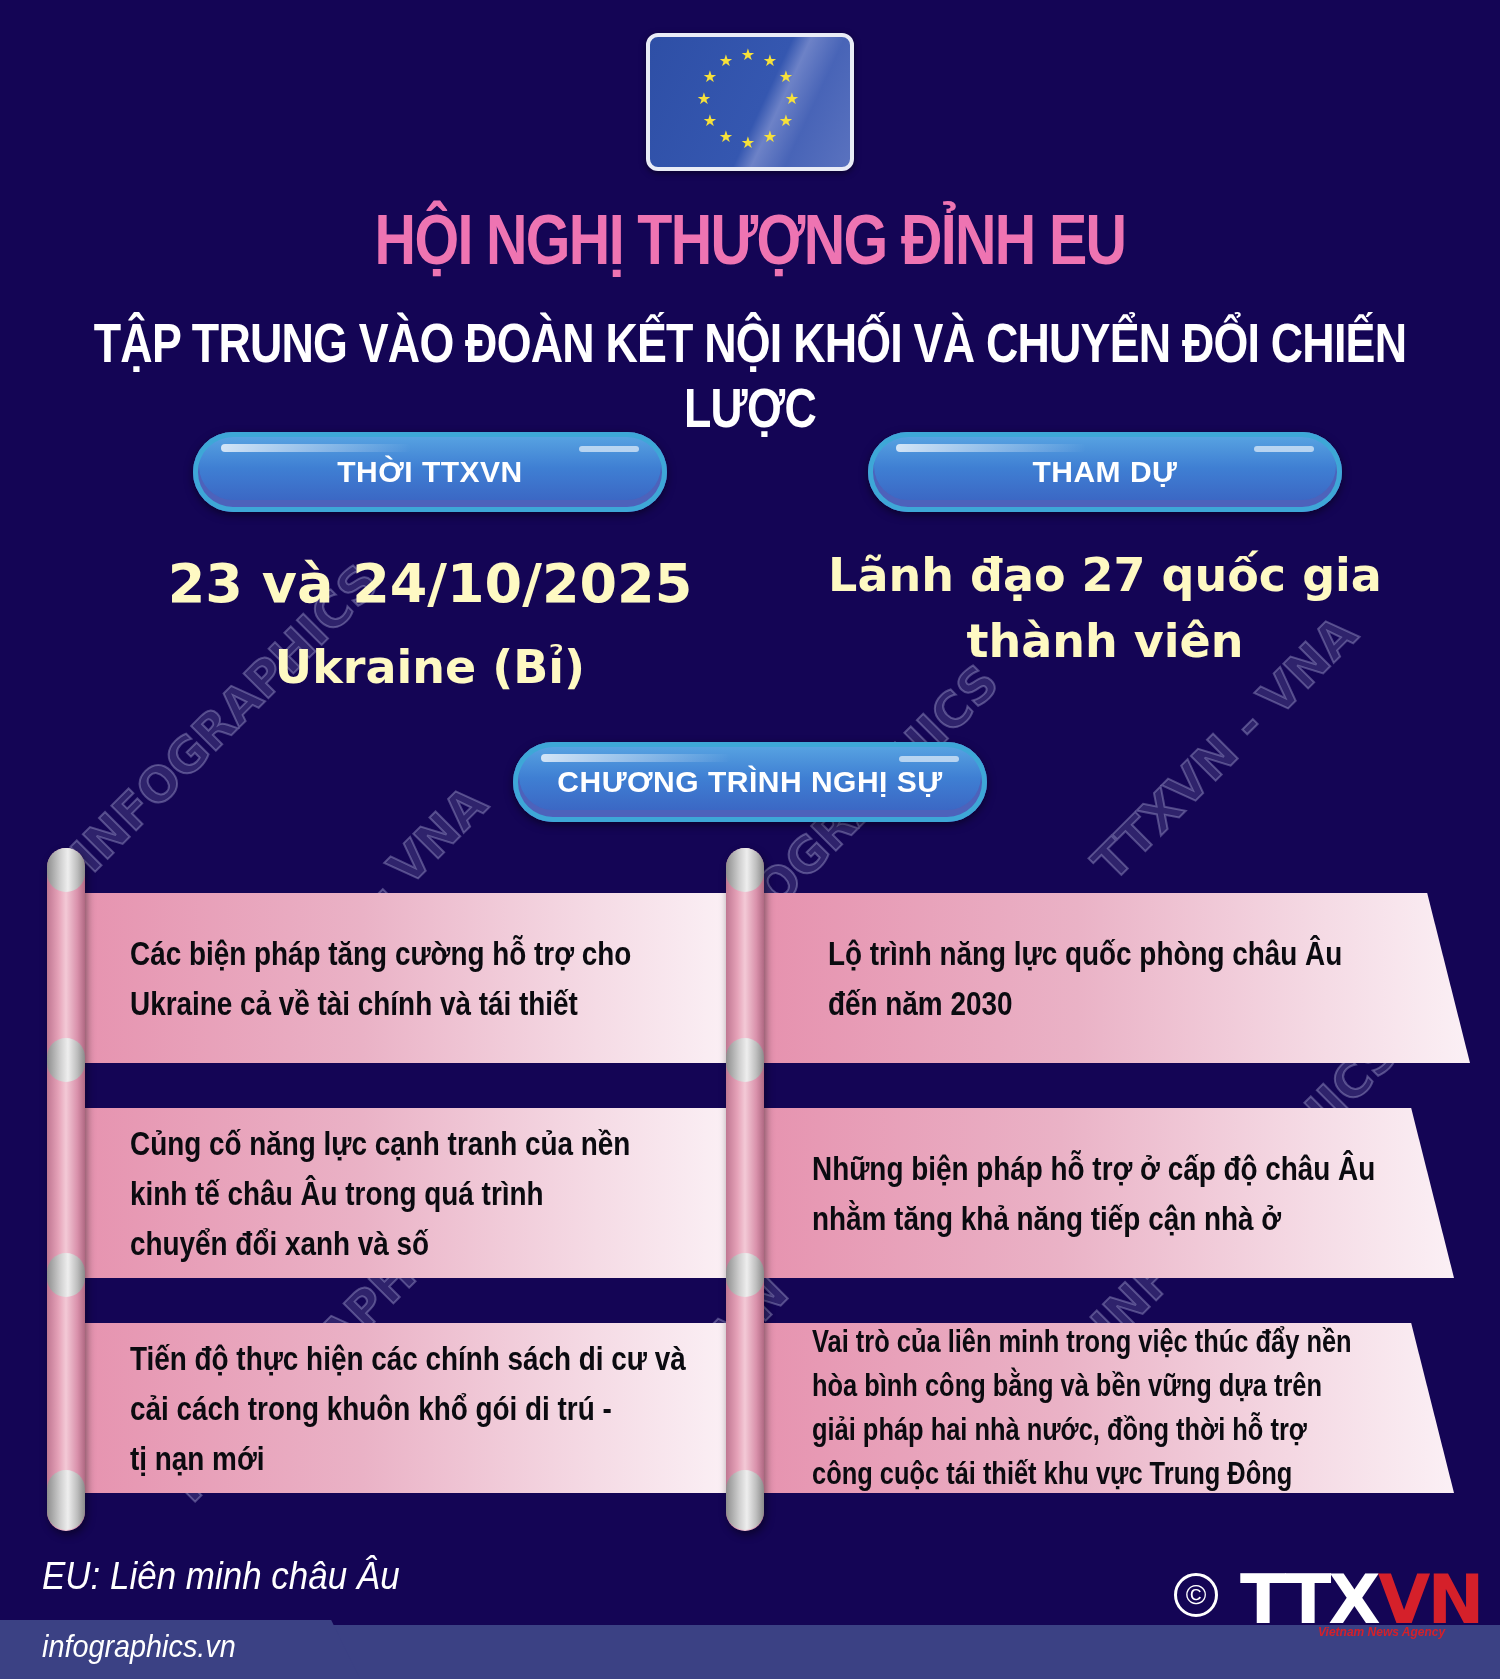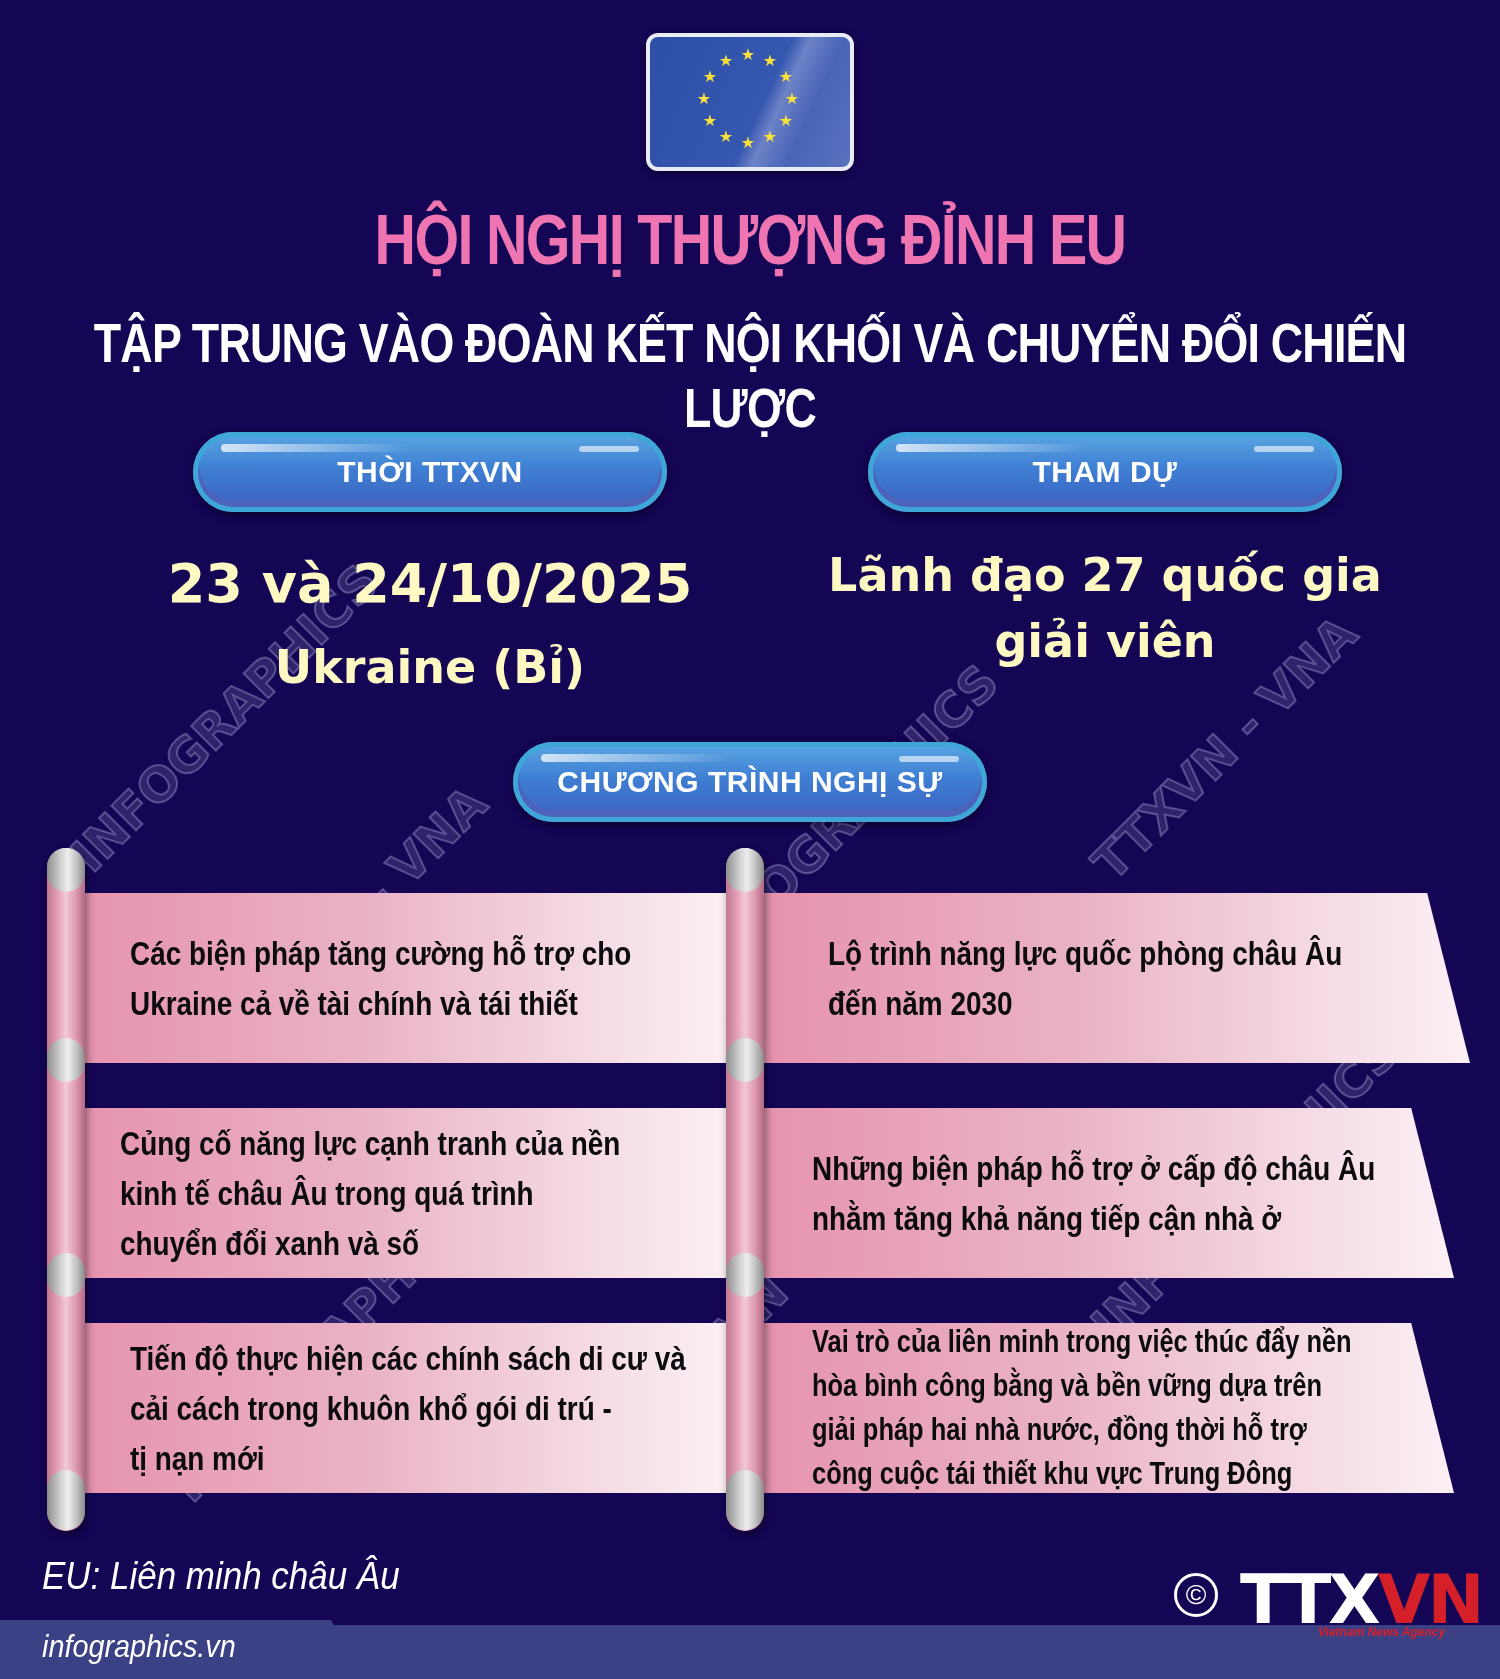--- a/index.html
+++ b/index.html
@@ -143,33 +143,33 @@
 <div class="pill" style="left:193px; top:432px; width:474px;">
   <span>THỜI TTXVN</span>
 </div>
 <div class="info-text" style="left:160px; top:552px; width:540px; font-size:54px;">23 và 24/10/2025</div>
 <div class="info-text" style="left:160px; top:640px; width:540px; font-size:46px;">Ukraine (Bỉ)</div>
 
 <div class="pill" style="left:868px; top:432px; width:474px;">
   <span>THAM DỰ</span>
 </div>
 <div class="info-text" style="left:800px; top:548px; width:610px; font-size:46px;">Lãnh đạo 27 quốc gia</div>
-<div class="info-text" style="left:800px; top:614px; width:610px; font-size:46px;">giải viên</div>
+<div class="info-text" style="left:800px; top:614px; width:610px; font-size:46px;">thành viên</div>
 
 <div class="pill" style="left:513px; top:742px; width:474px;">
   <span>CHƯƠNG TRÌNH NGHỊ SỰ</span>
 </div>
 
 <div class="banner" style="left:62px; top:893px; width:668px;">
   <div class="txt" style="margin-left:68px;">
     <div>Các biện pháp tăng cường hỗ trợ cho</div>
     <div>Ukraine cả về tài chính và tái thiết</div>
   </div>
 </div>
-<div class="banner" style="left:62px; top:1108px; width:668px;justify-content:flex-end;">
+<div class="banner" style="left:62px; top:1108px; width:668px;">
   <div class="txt" style="margin-left:68px;">
     <div>Củng cố năng lực cạnh tranh của nền</div>
     <div>kinh tế châu Âu trong quá trình</div>
     <div>chuyển đổi xanh và số</div>
   </div>
 </div>
 <div class="banner" style="left:62px; top:1323px; width:668px;">
   <div class="txt" style="margin-left:68px;">
     <div>Tiến độ thực hiện các chính sách di cư và</div>
     <div>cải cách trong khuôn khổ gói di trú -</div>

